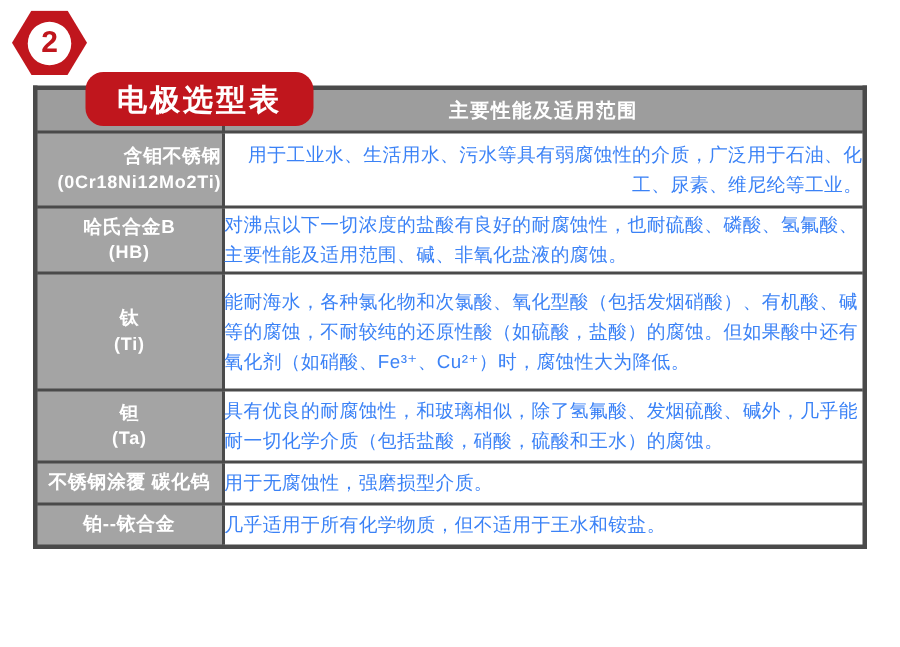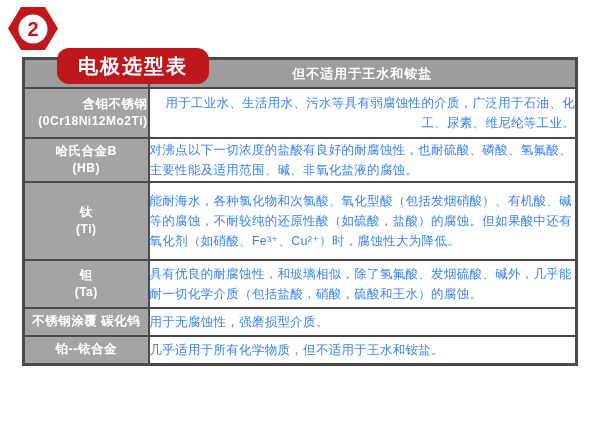--- a/index.html
+++ b/index.html
@@ -73,21 +73,21 @@
 </div>
 
 <table class="sel">
   <colgroup>
       <col class="c-mat">
       <col>
     </colgroup>
   <tbody>
       <tr>
     <th class="hd">电极材料</th>
-    <th class="hd">但不适用于王水和铵盐</th>
+    <th class="hd">主要性能及适用范围</th>
   </tr>
 
   <tr class="h48">
     <td class="mat">
       <span>含钼不锈钢</span>
       <span class="code">(0Cr18Ni12Mo2Ti)</span>
     </td>
     <td class="desc">用于工业水、生活用水、污水等具有弱腐蚀性的介质，广泛用于石油、化工、尿素、维尼纶等工业。</td>
   </tr>
 

